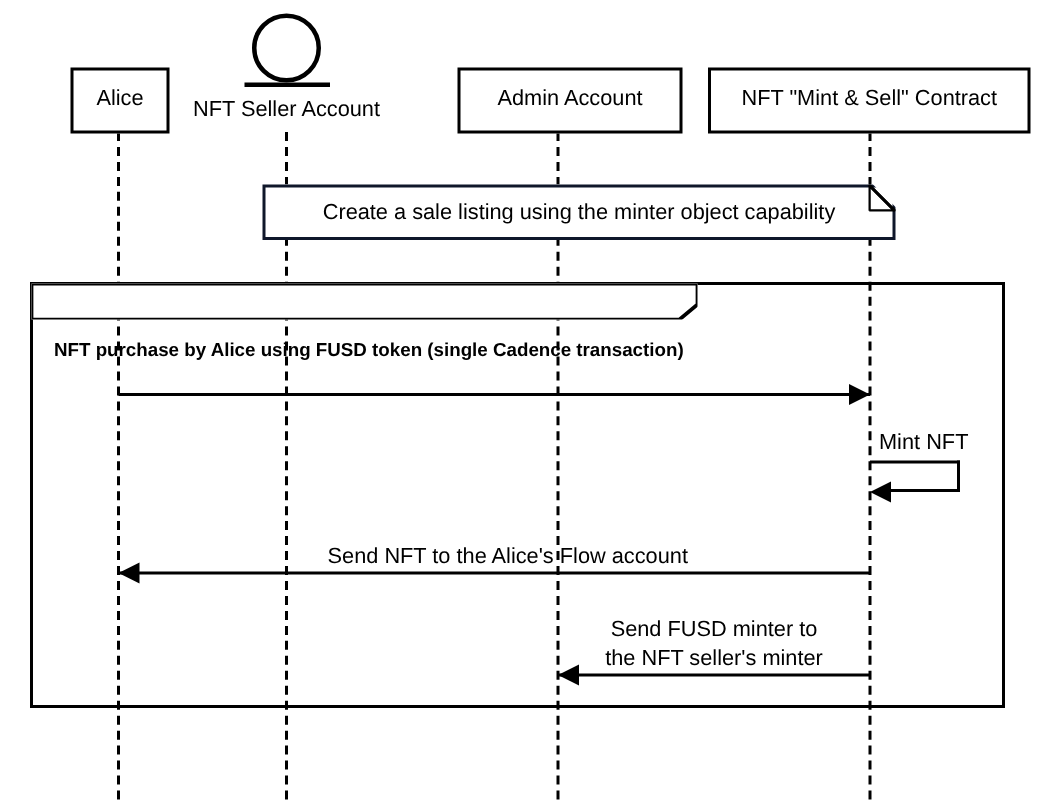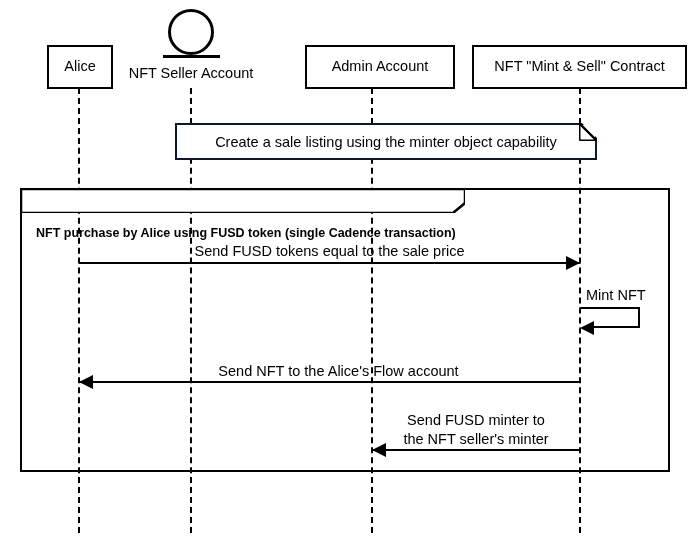--- a/index.html
+++ b/index.html
@@ -197,23 +197,20 @@
 
   <div class="fragment" style="left:20px; top:188px; width:650px; height:284px;"></div>
 
   <svg class="fragment-tab" style="left:21px; top:189px; width:444px; height:24px;" viewBox="0 0 444 24" preserveAspectRatio="none" xmlns="http://www.w3.org/2000/svg">
     <path d="M 0 0 L 444 0 L 444 14 L 432 24 L 0 24 Z" fill="#ffffff" stroke="#000000" stroke-width="2.5" vector-effect="non-scaling-stroke"></path>
   </svg>
   <div class="fragment-tab-label" style="left:36px; top:195px;margin-top:32px;">
     <span>NFT purchase by Alice using FUSD token (single Cadence transaction)</span>
   </div>
 
-  <div class="msg-label" style="left:79px; top:242px; width:501px;">
-    <span>Send FUSD tokens equal to the sale price</span>
-  </div>
   <div class="msg-line" style="left:79px; top:262px; width:501px;"></div>
   <div class="arrow-head arrow-right" style="left:566px; top:256px;"></div>
 
   <div class="msg-label" style="left:586px; top:286px; width:100px; text-align:left;">
     <span>Mint NFT</span>
   </div>
   <div class="msg-line" style="left:580px; top:307px; width:60px;"></div>
   <div class="msg-vline" style="left:638px; top:307px; height:20px;"></div>
   <div class="msg-line" style="left:594px; top:326px; width:46px;"></div>
   <div class="arrow-head arrow-left" style="left:580px; top:321px;"></div>

